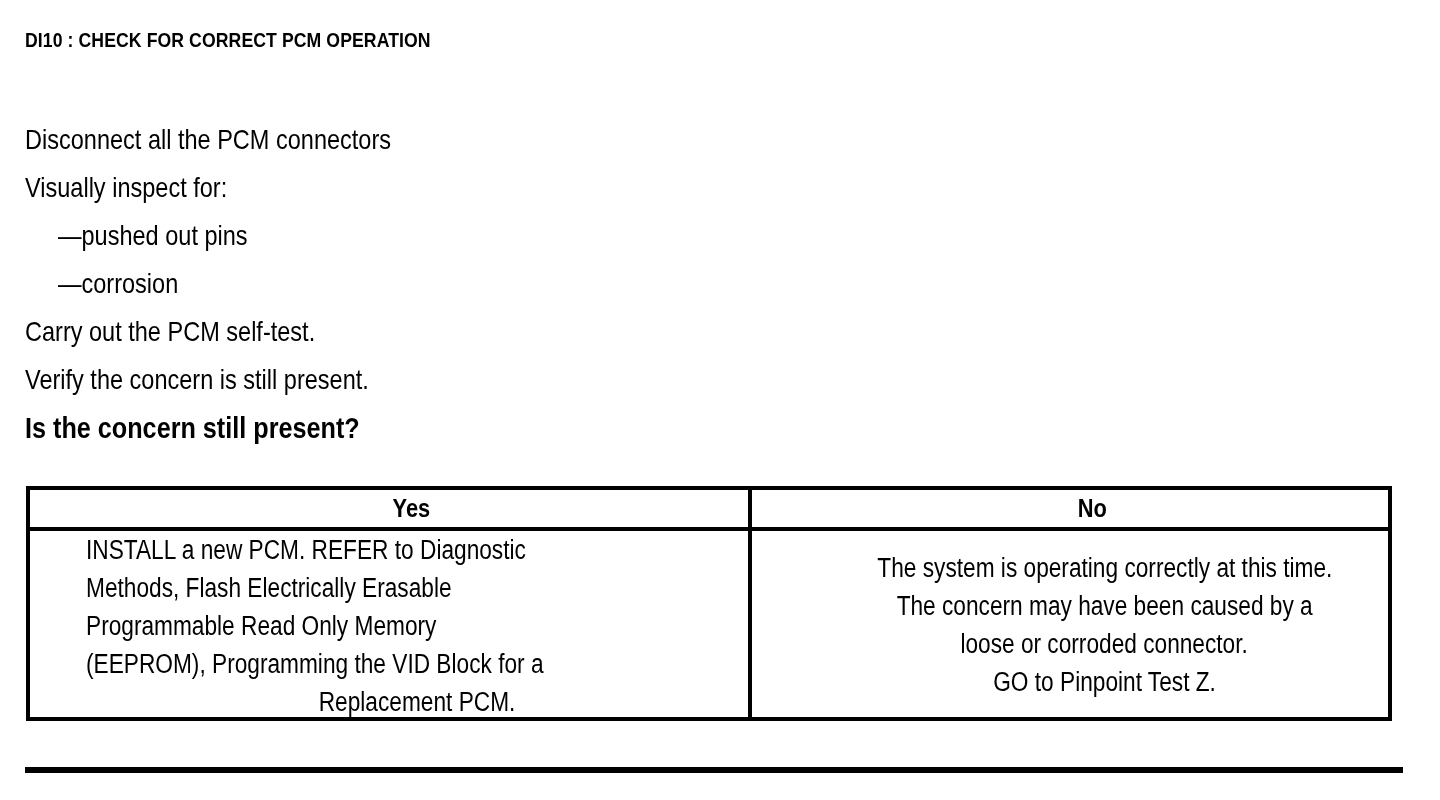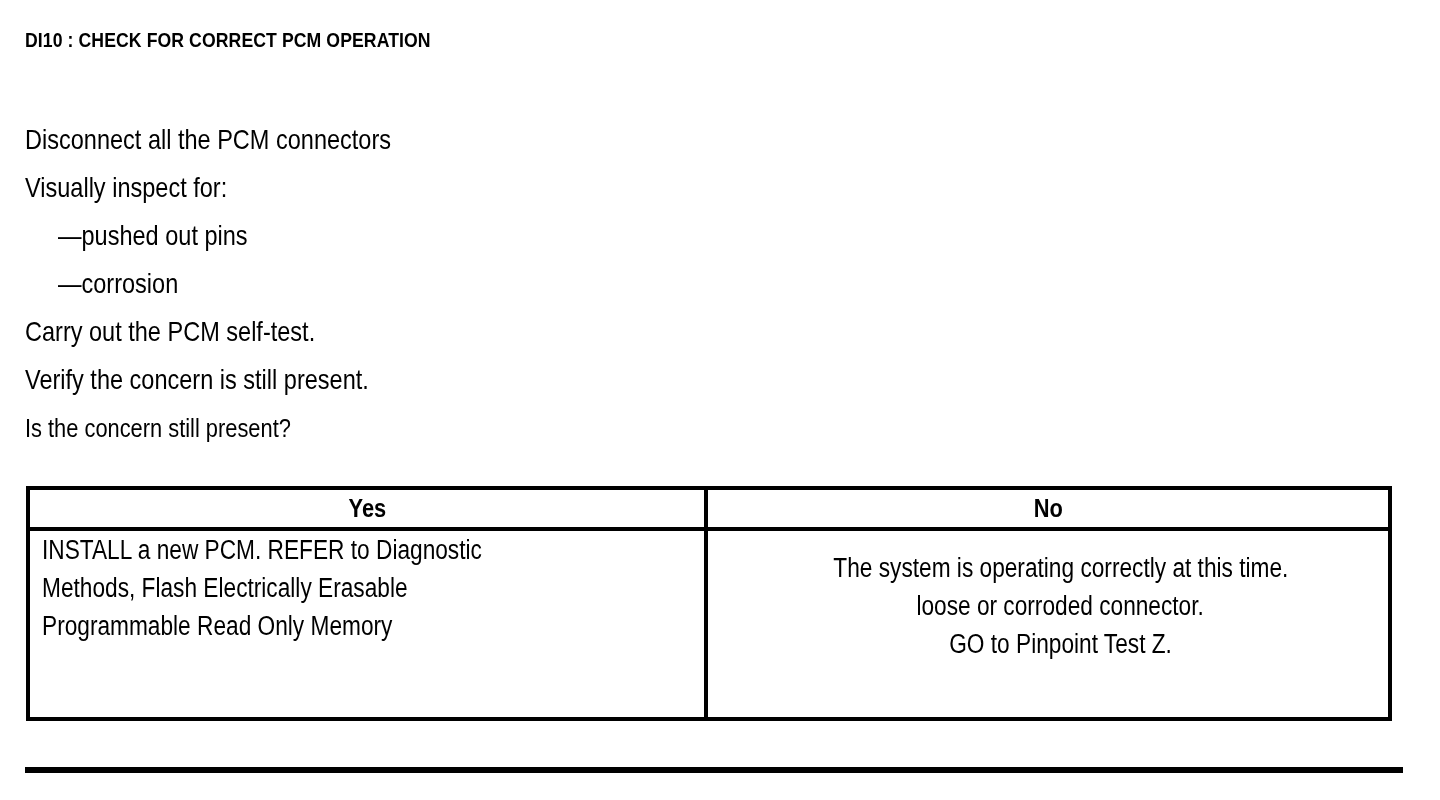--- a/index.html
+++ b/index.html
@@ -61,22 +61,22 @@
   .proc-line {
     font-size: 28px;
     line-height: 48px;
     height: 48px;
     white-space: nowrap;
   }
   .proc-line.indent {
     padding-left: 33px;
   }
   .proc-line.bold {
-    font-weight: normal;
-    font-size: 26px;
+    font-weight: bold;
+    font-size: 30px;
   }
 
   
   .dtable {
     position: absolute;
     left: 26px;
     top: 486px;
     width: 1366px;
     border: 4px solid #000;
     border-collapse: collapse;
@@ -86,20 +86,21 @@
   .dtable-row {
     display: flex;
     width: 100%;
   }
   .dtable-row.head {
     border-bottom: 4px solid #000;
   }
   .dcell {
     box-sizing: border-box;
     overflow: visible;
+    margin-left: 44px;
   }
   .dcell.left {
     width: 678px;
     flex: 0 0 678px;
     border-right: 4px solid #000;
   }
   .dcell.right {
     flex: 1 1 auto;
   }
 
@@ -173,23 +174,26 @@
       <div class="dcell right">
         <span class="narrow-c">No</span>
       </div>
     </div>
 
     <div class="dtable-row body">
       <div class="dcell left">
           <div class="cell-line"><span class="narrow">INSTALL a new PCM. REFER to Diagnostic</span></div>
           <div class="cell-line"><span class="narrow">Methods, Flash Electrically Erasable</span></div>
           <div class="cell-line"><span class="narrow">Programmable Read Only Memory</span></div>
+          <div class="cell-line"><span class="narrow">(EEPROM), Programming the VID Block for a</span></div>
+          <div class="cell-line center"><span class="narrow-c">Replacement PCM.</span></div>
         </div>
       <div class="dcell right">
           <div class="cell-line center"><span class="narrow-c">The system is operating correctly at this time.</span></div>
+          <div class="cell-line center"><span class="narrow-c">The concern may have been caused by a</span></div>
           <div class="cell-line center"><span class="narrow-c">loose or corroded connector.</span></div>
           <div class="cell-line center"><span class="narrow-c">GO to Pinpoint Test Z.</span></div>
         </div>
     </div>
 
   </div>
 
   <div class="footer-rule"></div>
 
 </div>

